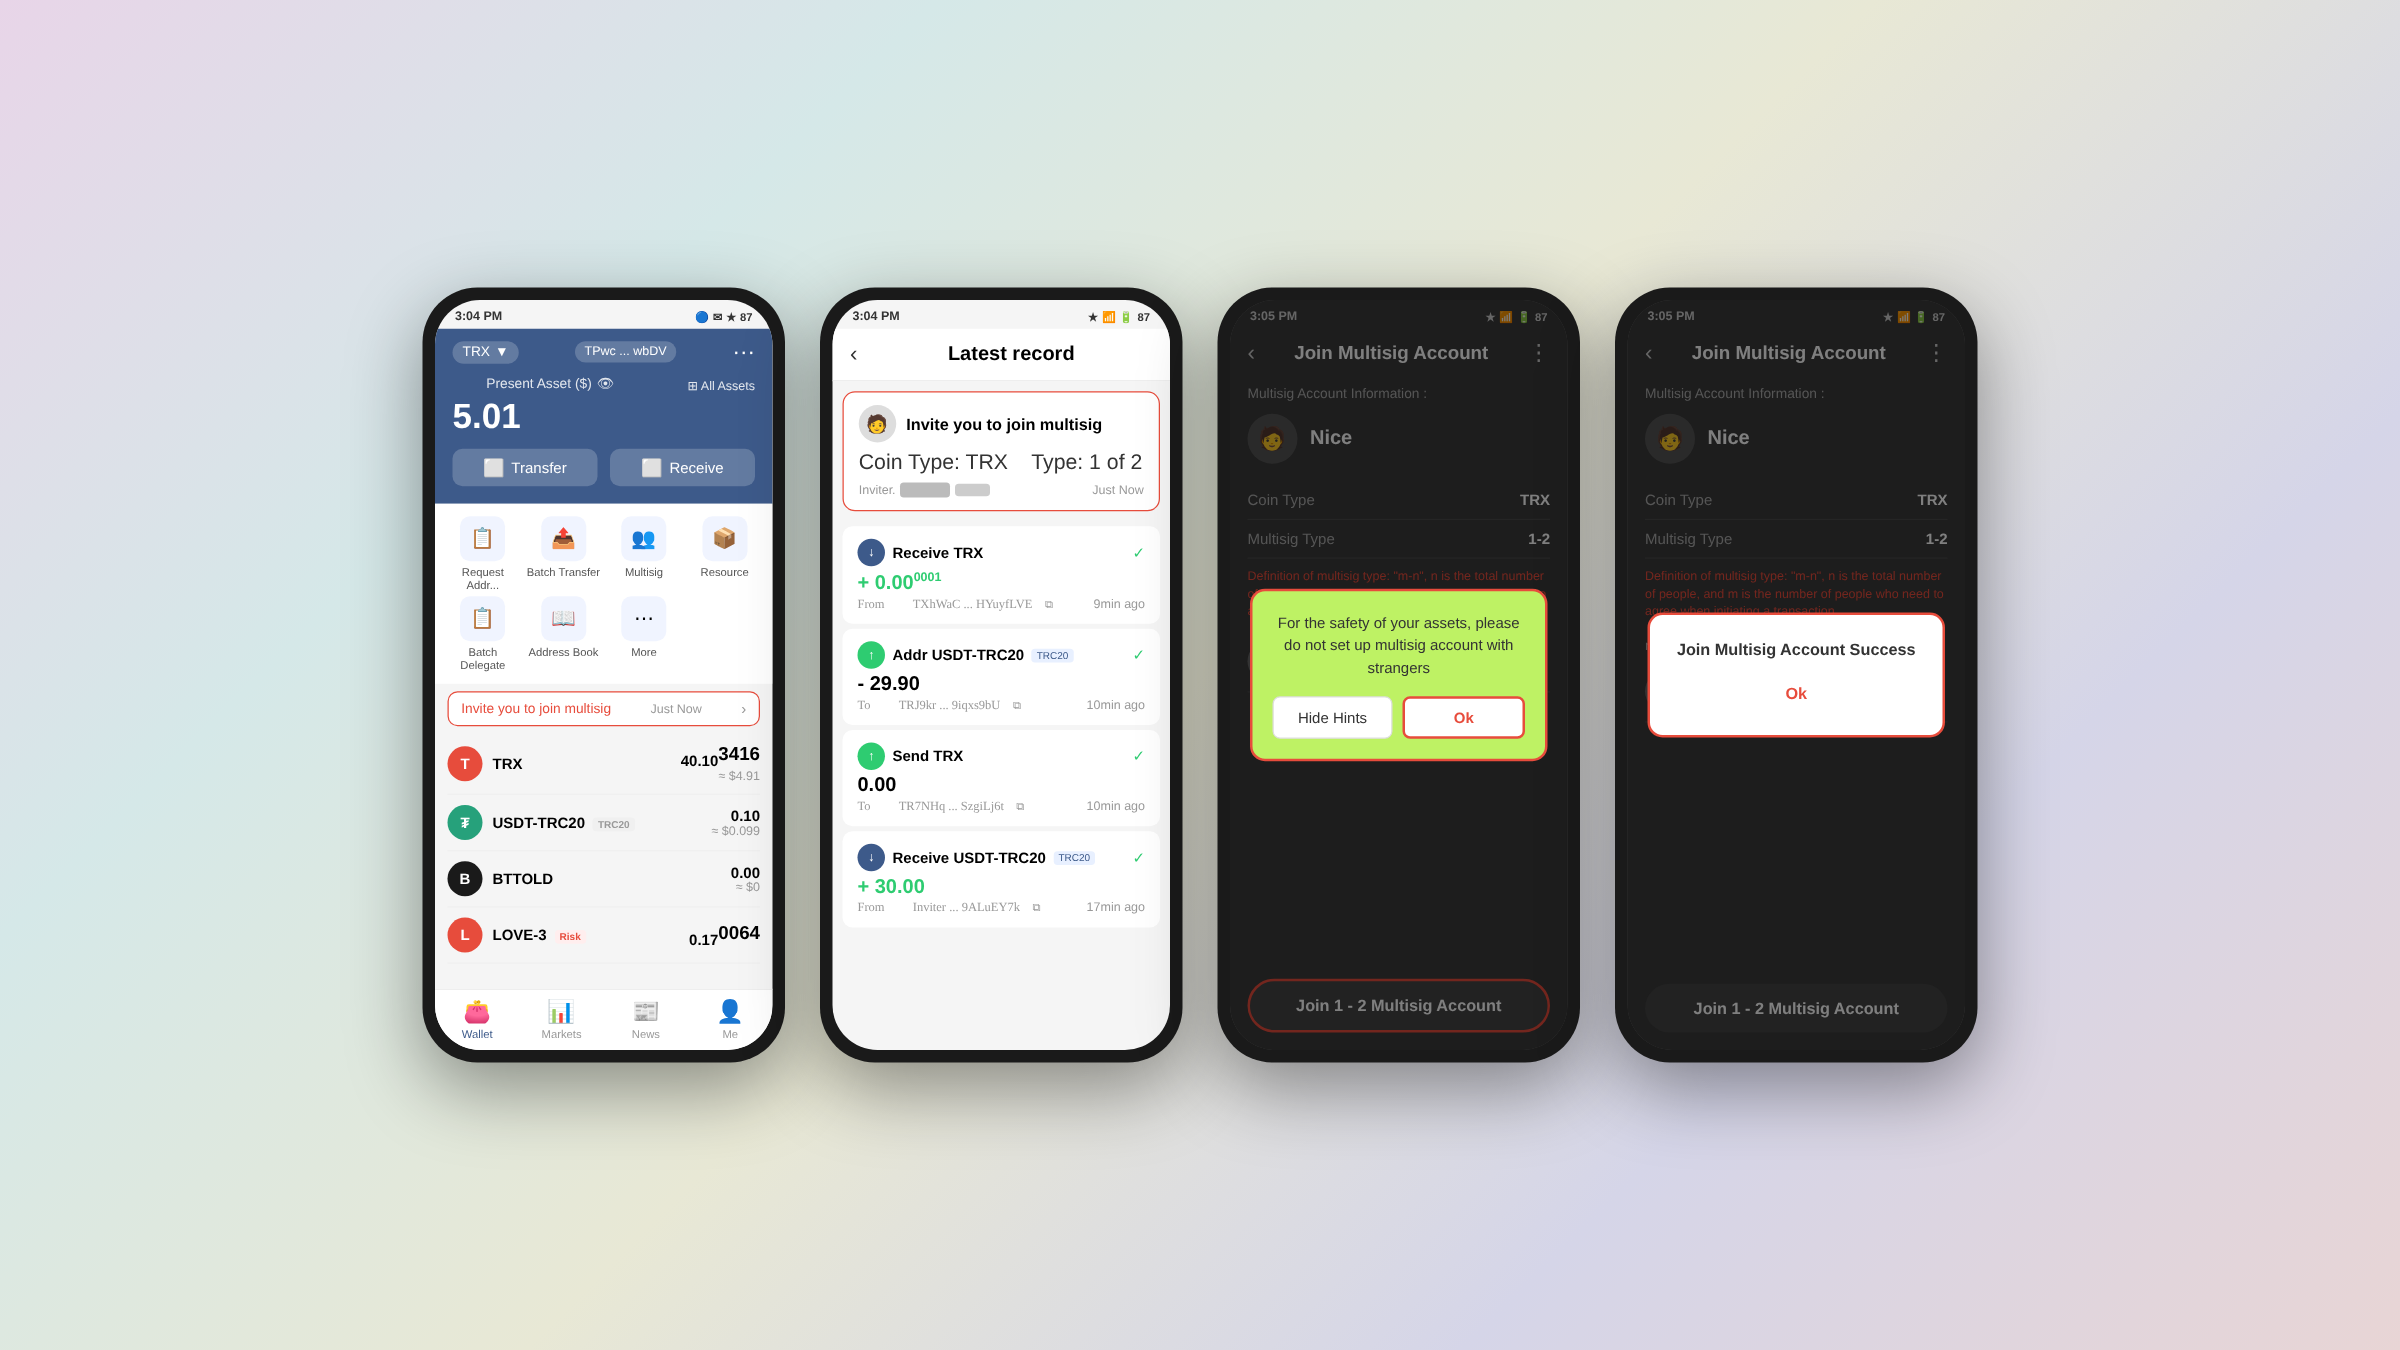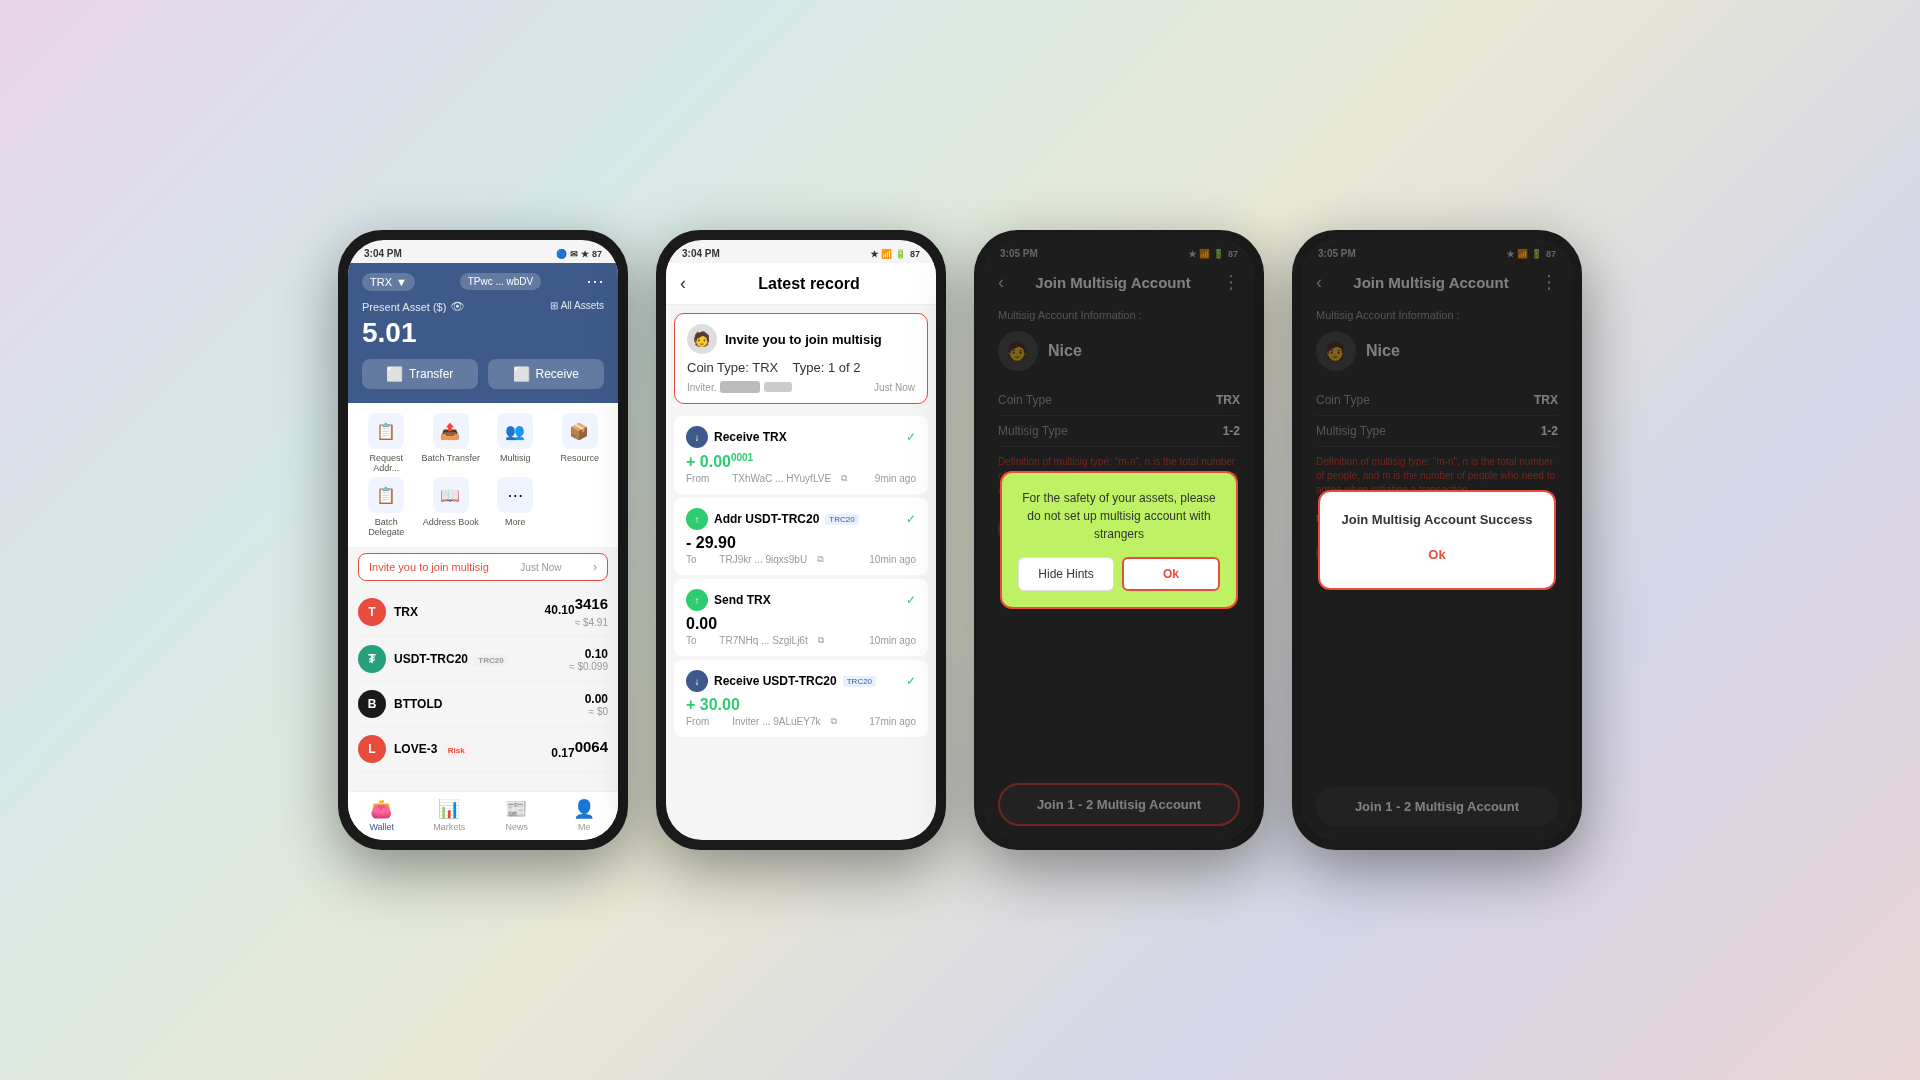--- a/index.html
+++ b/index.html
@@ -257,21 +257,21 @@
       width: 30px;
       height: 30px;
       border-radius: 50%;
       background: #ddd;
       font-size: 14px;
       display: flex;
       align-items: center;
       justify-content: center;
     }
     .invite-title { font-size: 13px; font-weight: 600; }
-    .invite-details { font-size: 13px; color: #333; margin-bottom: 6px; }
+    .invite-details { font-size: 17px; color: #333; margin-bottom: 6px; }
     .invite-bottom {
       display: flex;
       align-items: center;
       justify-content: space-between;
       font-size: 10px;
       color: #999;
     }
     .invite-from { display: flex; align-items: center; gap: 4px; }
     .blurred-text {
       display: inline-block;
@@ -334,21 +334,21 @@
     .tx-check { color: #2ecc71; font-size: 12px; }
     .tx-amount { font-size: 16px; font-weight: 700; margin: 2px 0; }
     .tx-amount.positive { color: #2ecc71; }
     .tx-detail {
       display: flex;
       align-items: center;
       justify-content: space-between;
       font-size: 10px;
       color: #999;
     }
-    .tx-addr { display: flex; align-items: center; gap: 10px; }
+    .tx-addr { display: flex; align-items: center; gap: 10px; font-family: Liberation Serif, serif; }
     .copy-icon { font-size: 9px; color: #999; }
 
     
     .multisig-screen { background: #3a3a3a; }
     .multisig-header {
       display: flex;
       align-items: center;
       padding: 8px 14px;
       flex-shrink: 0;
     }
@@ -564,21 +564,21 @@
 
     <div class="wallet-header">
       <div class="wallet-top-row">
         <div class="trx-badge">
           <span>TRX</span>
           <span>▼</span>
         </div>
         <div class="account-badge">TPwc ... wbDV</div>
         <div class="dots-btn">···</div>
       </div>
-      <div style="display:flex; justify-content:space-between; ">
+      <div style="display:flex; justify-content:space-between; align-items:center;margin-left:27px;">
         <div class="asset-label">
           <span>Present Asset ($)</span>
           <span>👁</span>
         </div>
         <div class="all-assets-link">
           <span>⊞</span>
           <span>All Assets</span>
         </div>
       </div>
       <div class="asset-value">5.01</div>

